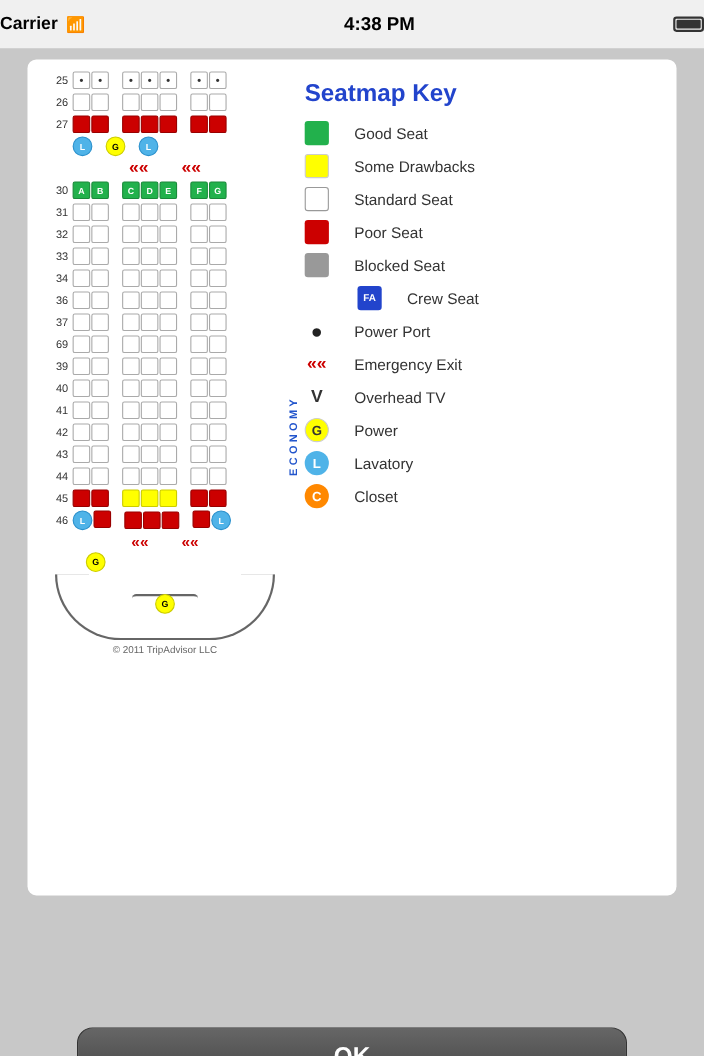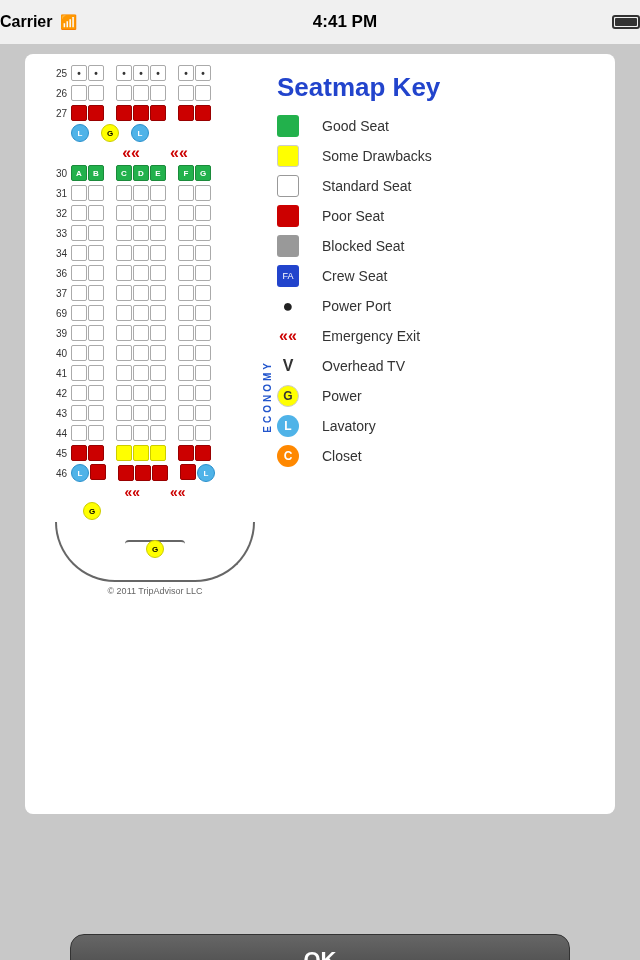--- a/index.html
+++ b/index.html
@@ -68,21 +68,21 @@
       gap: 8px;
       flex: 1;
       max-height: 760px;
     }
 
     
     .seatmap-col {
       width: 230px;
       display: flex;
       flex-direction: column;
-      align-items: flex-end;
+      align-items: center;
       position: relative;
     }
 
     .seatmap-plane {
       width: 220px;
       position: relative;
     }
 
     
     .seat-row {
@@ -165,21 +165,21 @@
       border-top: 2px solid #666;
       border-radius: 4px 4px 0 0;
     }
 
     
     .legend-col {
       flex: 1;
       padding: 8px 4px;
     }
     .legend-title {
-      font-size: 26px;
+      font-size: 22px;
       font-weight: bold;
       color: #2244cc;
       margin-bottom: 12px;
     }
     .legend-item {
       display: flex;
       align-items: center;
       margin-bottom: 8px;
       gap: 23px;
     }
@@ -191,21 +191,22 @@
     .legend-icon.green-sq { background: #22b14c; border-radius: 3px; }
     .legend-icon.yellow-sq { background: #ffff00; border: 1px solid #ccc; border-radius: 3px; }
     .legend-icon.red-sq { background: #cc0000; border-radius: 3px; }
     .legend-icon.white-sq { background: white; border: 1px solid #999; border-radius: 3px; }
     .legend-icon.gray-sq { background: #999; border-radius: 3px; }
     .legend-icon.fa-sq {
       background: #2244cc;
       border-radius: 3px;
       color: white;
       font-size: 9px;
-      font-weight: normal;
+      font-weight: bold;
+      margin-left: 48px;
     }
     .legend-icon.dot-circle {
       font-size: 18px;
       color: #222;
     }
     .legend-icon.exit-chev {
       color: #cc0000;
       font-size: 16px;
       font-weight: bold;
     }
@@ -275,21 +276,21 @@
     }
   </style>
 </head>
 <body>
 
 <div class="status-bar">
   <div class="status-left">
     <span>Carrier</span>
     <span class="wifi-icon">📶</span>
   </div>
-  <div class="status-center">4:41 PM</div>
+  <div class="status-center">4:38 PM</div>
   <div class="status-right">
     <div class="battery-icon">
       <div class="battery-fill"></div>
     </div>
   </div>
 </div>
 
 <div class="main-content">
   <div class="card">
 

